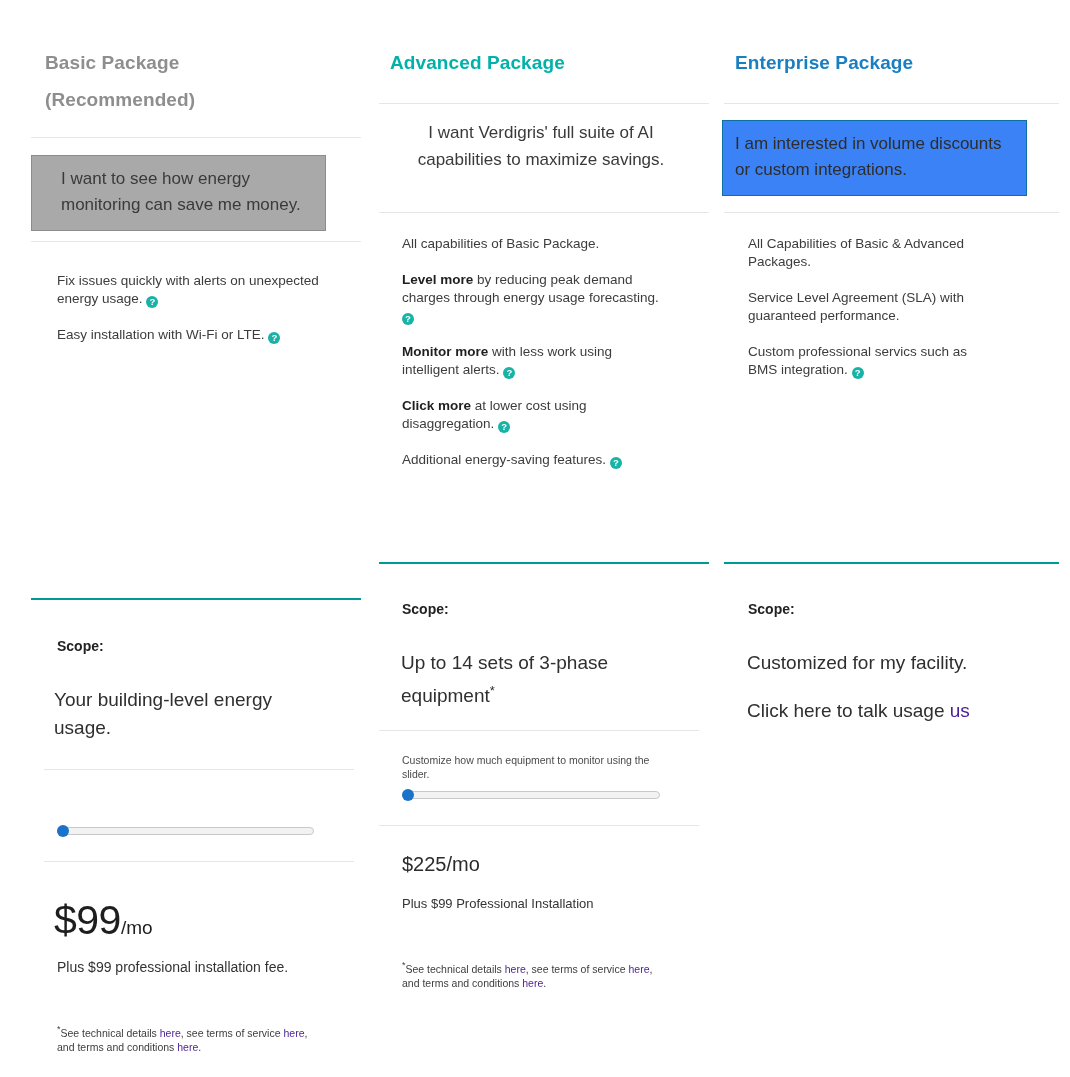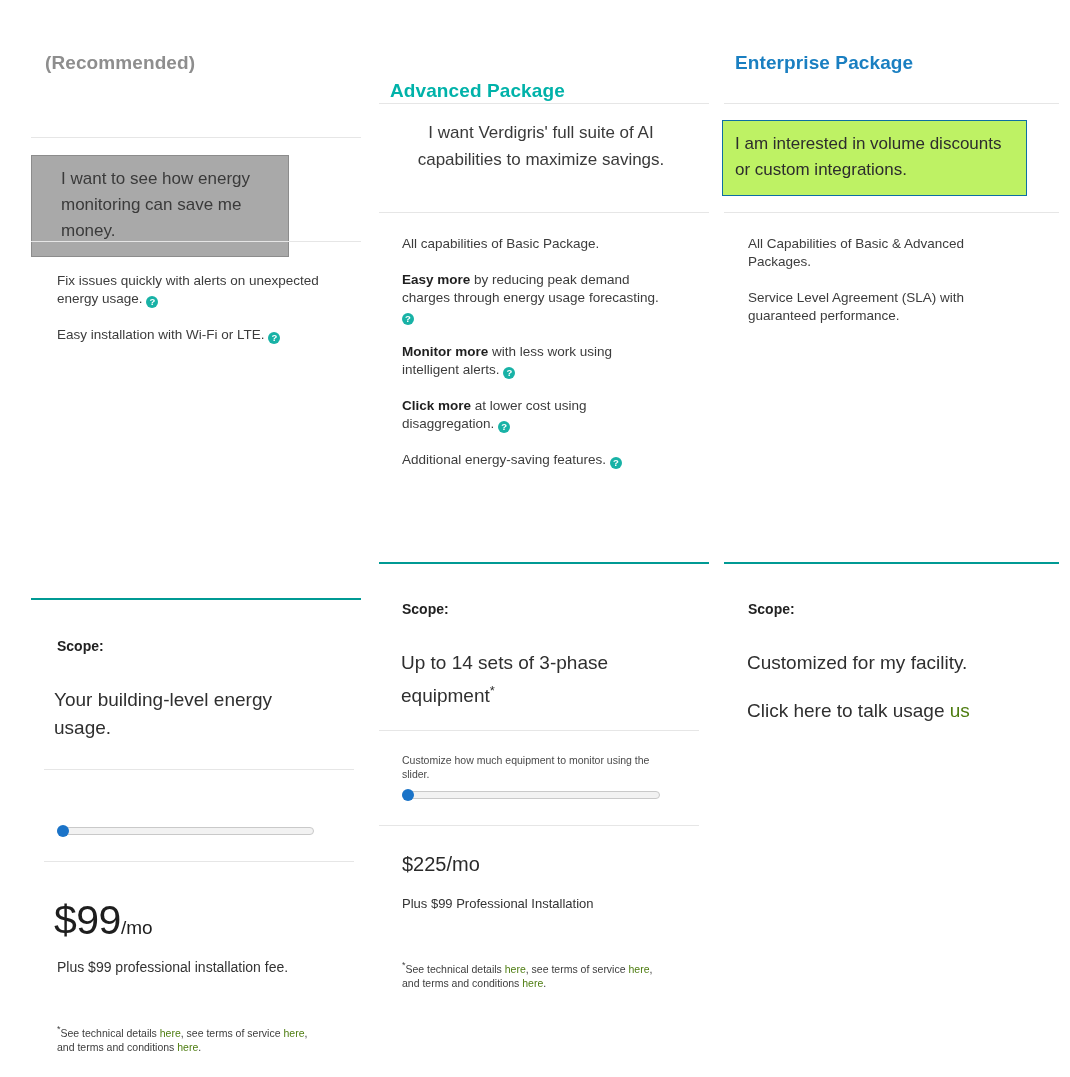--- a/index.html
+++ b/index.html
@@ -26,21 +26,21 @@
   .col-enterprise { left: 715px; width: 355px; }
 
   
   .pkg-title {
     font-size: 19px;
     font-weight: bold;
     letter-spacing: 0.1px;
     line-height: 37px;
   }
   .basic-title   { color: #8e8e8e; }
-  .adv-title     { color: #00b2a9; margin-top: 28px; }
+  .adv-title     { color: #00b2a9; }
   .ent-title     { color: #1a7fc1; }
 
   .basic-head { position: absolute; left: 45px; top: 44px; }
   .adv-head   { position: absolute; left: 20px; top: 44px; }
   .ent-head   { position: absolute; left: 20px; top: 44px; }
 
   
   .rule-gray {
     position: absolute;
     height: 1px;
@@ -54,21 +54,21 @@
 
   
   .sel-box {
     position: absolute;
     padding: 10px 12px 12px 12px;
     font-size: 17px;
     line-height: 26px;
     color: #3a3a3a;
   }
   .sel-basic {
-    left: 31px; top: 155px; width: 258px;
+    left: 31px; top: 155px; width: 295px;
     background: #a9a9a9;
     border: 1px solid #8c8c8c;
     padding-left: 29px;
   }
   .sel-plain {
     position: absolute;
     font-size: 17px;
     line-height: 26.5px;
     color: #3a3a3a;
   }
@@ -114,21 +114,21 @@
     font-weight: 400;
   }
   .scope-text sup { font-size: 13px; }
 
   .talk-line {
     position: absolute;
     font-size: 19px;
     color: #2f2f2f;
   }
   a.link-teal, .link-teal {
-    color: #4d7c0f;
+    color: #4c1d95;
     text-decoration: none;
     margin-top: 20px;
   }
 
   
   .slider-help {
     position: absolute;
     font-size: 10.5px;
     line-height: 14px;
     color: #4a4a4a;
@@ -191,20 +191,21 @@
   .footnote sup { font-size: 9px; }
 </style>
 </head>
 <body>
 
 <div class="page">
 
   <div class="col col-basic">
 
     <div class="basic-head">
+      <div class="pkg-title basic-title">Basic Package</div>
       <div class="pkg-title basic-title">(Recommended)</div>
     </div>
 
     <div class="rule-gray" style="left:31px; top:137px; width:330px;"></div>
 
     <div class="sel-box sel-basic">I want to see how energy monitoring can save me money.</div>
 
     <div class="rule-gray" style="left:31px; top:241px; width:330px;"></div>
 
     <div class="features feat-basic">
@@ -241,21 +242,21 @@
     </div>
 
     <div class="rule-gray" style="left:9px; top:103px; width:330px;"></div>
 
     <div class="sel-plain sel-adv" style="left:21px;text-align:center;">I want Verdigris' full suite of AI capabilities to maximize savings.</div>
 
     <div class="rule-gray" style="left:9px; top:212px; width:330px;"></div>
 
     <div class="features" style="left:32px; top:235px; width:262px;">
       <div class="feature"><span>All capabilities of Basic Package.</span></div>
-      <div class="feature"><b>Easy more</b><span> by reducing peak demand charges through energy usage forecasting.</span> <span class="help">?</span></div>
+      <div class="feature"><b>Level more</b><span> by reducing peak demand charges through energy usage forecasting.</span> <span class="help">?</span></div>
       <div class="feature"><b>Monitor more</b><span> with less work using intelligent alerts.</span> <span class="help">?</span></div>
       <div class="feature"><b>Click more</b><span> at lower cost using disaggregation.</span> <span class="help">?</span></div>
       <div class="feature"><span>Additional energy-saving features.</span> <span class="help">?</span></div>
     </div>
 
     <div class="rule-teal" style="left:9px; top:562px; width:330px;"></div>
 
     <div class="scope-label" style="left:32px; top:601px;">Scope:</div>
     <div class="scope-text" style="left:31px; top:649px; width:250px;"><span>Up to 14 sets of 3-phase equipment</span><sup>*</sup></div>
 
@@ -278,27 +279,28 @@
   </div>
 
   <div class="col col-enterprise">
 
     <div class="ent-head">
       <div class="pkg-title ent-title">Enterprise Package</div>
     </div>
 
     <div class="rule-gray" style="left:9px; top:103px; width:335px;"></div>
 
-    <div class="sel-box" style="left:7px; top:120px; width:305px; background:#bef264; border:1px solid #0d6fa3; color:#2d2d2d;">I am interested in volume discounts or custom integrations.</div>
+    <div class="sel-box" style="left:7px; top:120px; width:305px; background:#3b82f6; border:1px solid #0d6fa3; color:#2d2d2d;">I am interested in volume discounts or custom integrations.</div>
 
     <div class="rule-gray" style="left:9px; top:212px; width:335px;"></div>
 
     <div class="features" style="left:33px; top:235px; width:250px;">
       <div class="feature"><span>All Capabilities of Basic &amp; Advanced Packages.</span></div>
       <div class="feature"><span>Service Level Agreement (SLA) with guaranteed performance.</span></div>
+      <div class="feature"><span>Custom professional servics such as BMS integration.</span> <span class="help">?</span></div>
     </div>
 
     <div class="rule-teal" style="left:9px; top:562px; width:335px;"></div>
 
     <div class="scope-label" style="left:33px; top:601px;">Scope:</div>
     <div class="scope-text" style="left:32px; top:649px; width:270px;">Customized for my facility.</div>
 
     <div class="talk-line" style="left:32px; top:700px;"><span>Click here to talk usage </span><a class="link-teal" href="#">us</a></div>
   </div>
 

